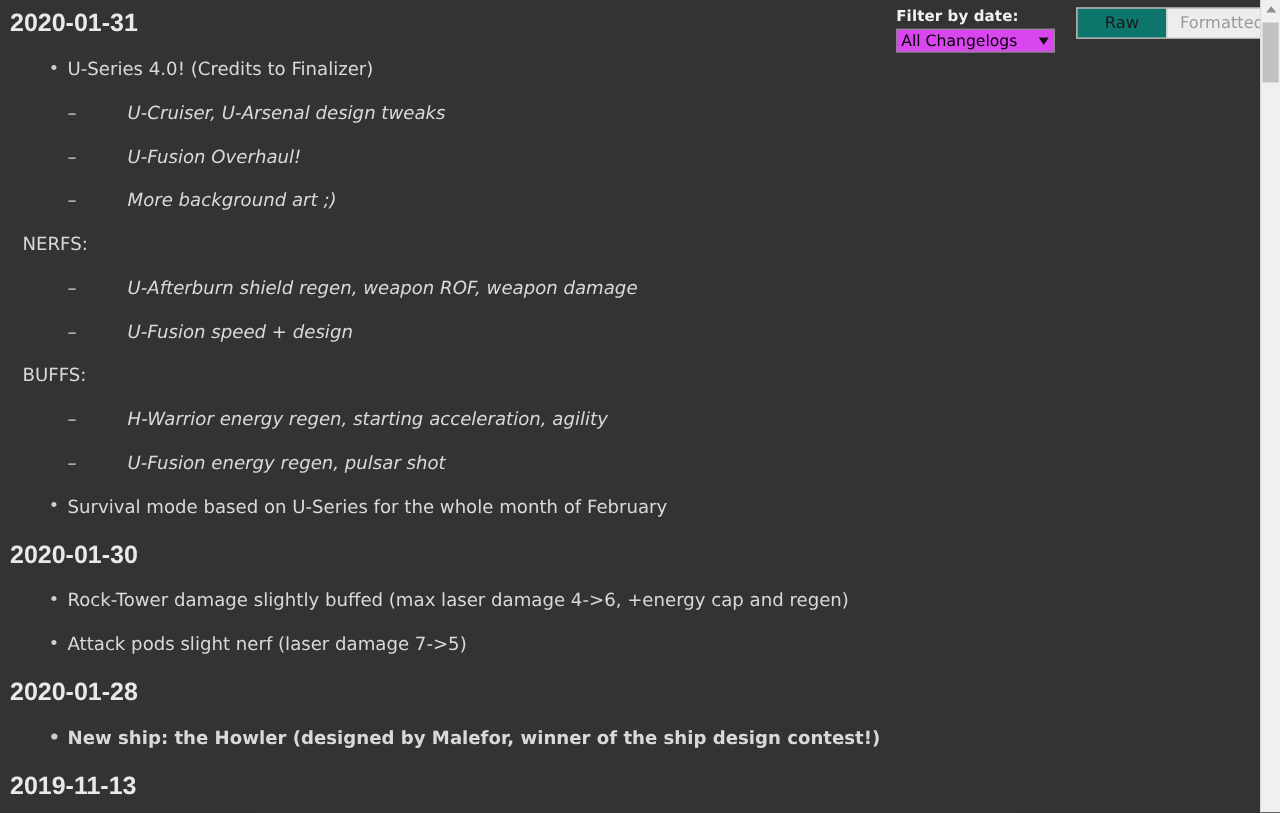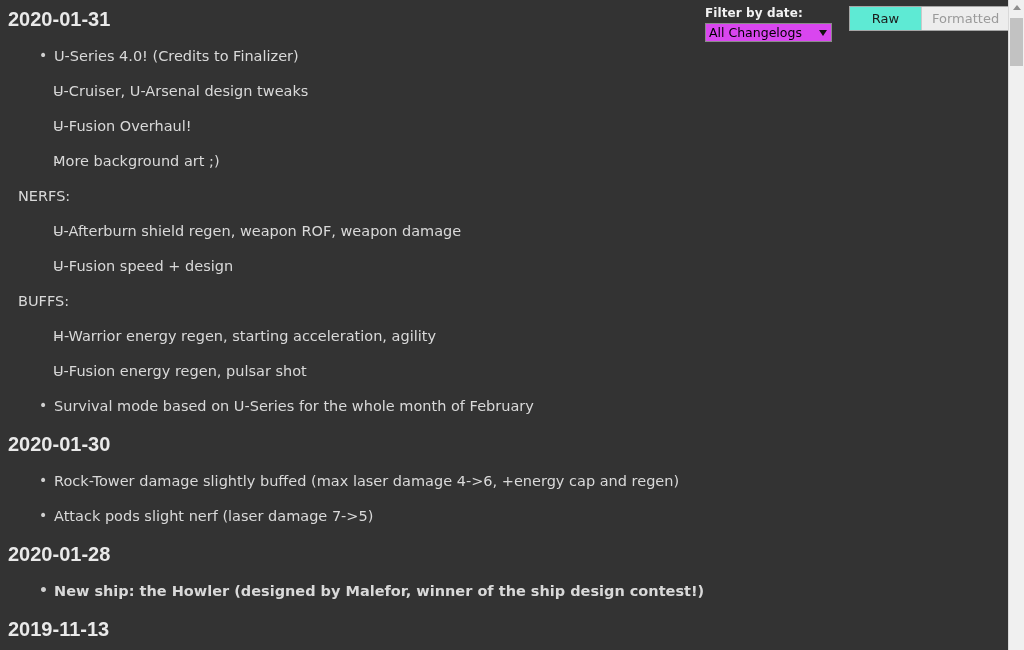--- a/index.html
+++ b/index.html
@@ -27,21 +27,21 @@
     width: 1008px;
     height: 650px;
     overflow: hidden;
     background: #333333;
   }
 
   
   .controls {
     position: absolute;
     top: 0;
-    left: 4px;
+    left: 16px;
     width: 852px;
     height: 48px;
   }
 
   .filter-group {
     position: absolute;
     left: 701px;
     top: 6px;
     width: 135px;
   }
@@ -97,21 +97,21 @@
     min-width: 71px;
     height: 23px;
     font-size: 13px;
     font-family: "DejaVu Sans", "Liberation Sans", sans-serif;
     cursor: default;
     border: 0;
     outline: none;
     padding: 0 10px;
   }
   .mode-btn.active {
-    background: #5eead4;
+    background: #0f766e;
     color: #1b1b1b;
   }
   .mode-btn.inactive {
     background: #ededed;
     color: #9a9a9a;
     border-left: 1px solid #c9c9c9;
   }
 
   
   .log {
@@ -147,21 +147,22 @@
     content: "\2022";
     position: absolute;
     left: 39px;
     top: -1px;
     color: #cfcfcf;
     font-size: 14px;
   }
 
   .entry.lvl-dash {
     position: relative;
-    padding-left: 53px;
+    padding-left: 102px;
+    font-style: italic;
   }
   .entry.lvl-dash::before {
     content: "\2013";
     position: absolute;
     left: 54px;
     top: 0;
     color: #cfcfcf;
   }
 
   .entry.lvl-plain {

